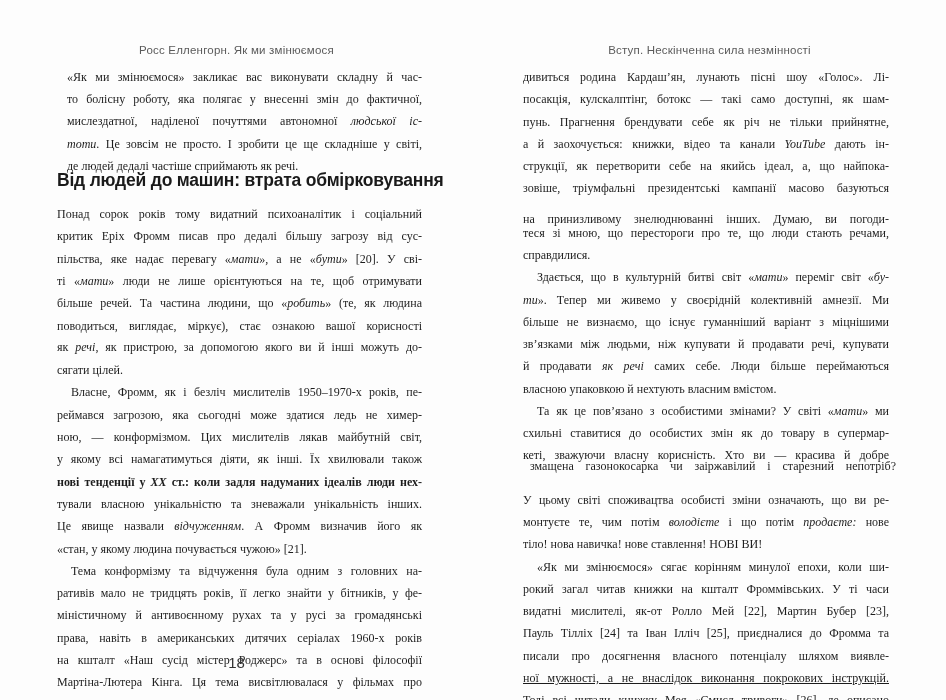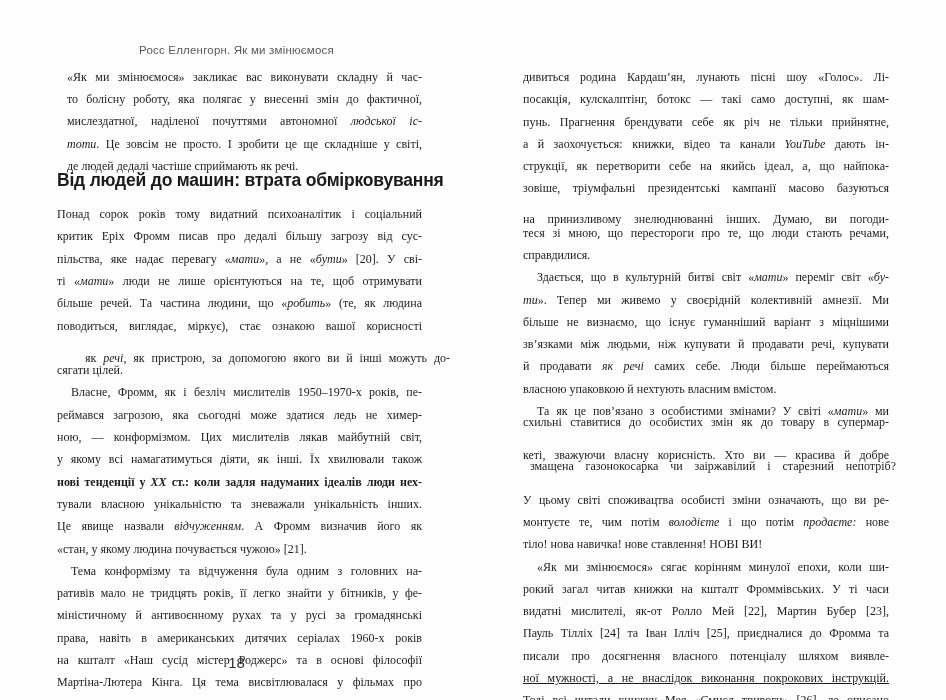--- a/index.html
+++ b/index.html
@@ -58,21 +58,21 @@
       <div class="line last" style="top: 88.8px; width: 355px;">де людей дедалі частіше сприймають як речі.</div>
     </div>
   <div class="heading" style="left:57px; top:170px;">Від людей до машин: втрата обмірковування</div>
   <div class="text-block" id="left-body" style="left:57px; top:203px; width:365px;">
       <div class="line" style="top: 0px; width: 365px;">Понад сорок років тому видатний психоаналітик і соціальний</div>
       <div class="line" style="top: 22.3px; width: 365px;">критик Еріх Фромм писав про дедалі більшу загрозу від сус-</div>
       <div class="line" style="top: 44.6px; width: 365px;">пільства, яке надає перевагу «<i>мати</i>», а не «<i>бути</i>» [20]. У сві-</div>
       <div class="line" style="top: 66.9px; width: 365px;">ті «<i>мати</i>» люди не лише орієнтуються на те, щоб отримувати</div>
       <div class="line" style="top: 89.2px; width: 365px;">більше речей. Та частина людини, що «<i>робить</i>» (те, як людина</div>
       <div class="line" style="top: 111.5px; width: 365px;">поводиться, виглядає, міркує), стає ознакою вашої корисності</div>
-      <div class="line" style="top: 144px; width: 365px; margin-left: 28px;">як <i>речі</i>, як пристрою, за допомогою якого ви й інші можуть до-</div>
+      <div class="line" style="top: 133px; width: 365px;">як <i>речі</i>, як пристрою, за допомогою якого ви й інші можуть до-</div>
       <div class="line last" style="top: 156.1px; width: 365px;">сягати цілей.</div>
       <div class="line indent" style="top: 178.4px; width: 365px;">Власне, Фромм, як і безліч мислителів 1950–1970-х років, пе-</div>
       <div class="line" style="top: 200.7px; width: 365px;">реймався загрозою, яка сьогодні може здатися ледь не химер-</div>
       <div class="line" style="top: 223px; width: 365px;">ною, — конформізмом. Цих мислителів лякав майбутній світ,</div>
       <div class="line" style="top: 245.3px; width: 365px;">у якому всі намагатимуться діяти, як інші. Їх хвилювали також</div>
       <div class="line" style="top: 267.6px; width: 365px; font-weight: bold;">нові тенденції у <i>XX</i> ст.: коли задля надуманих ідеалів люди нех-</div>
       <div class="line" style="top: 289.9px; width: 365px;">тували власною унікальністю та зневажали унікальність інших.</div>
       <div class="line" style="top: 312.2px; width: 365px;">Це явище назвали <i>відчуженням</i>. А Фромм визначив його як</div>
       <div class="line last" style="top: 334.5px; width: 365px;">«стан, у якому людина почувається чужою» [21].</div>
       <div class="line indent" style="top: 356.8px; width: 365px;">Тема конформізму та відчуження була одним з головних на-</div>
@@ -80,38 +80,39 @@
       <div class="line" style="top: 401.4px; width: 365px;">міністичному й антивоєнному рухах та у русі за громадянські</div>
       <div class="line" style="top: 423.7px; width: 365px;">права, навіть в американських дитячих серіалах 1960-х років</div>
       <div class="line" style="top: 446px; width: 365px;">на кшталт «Наш сусід містер Роджерс» та в основі філософії</div>
       <div class="line" style="top: 468.3px; width: 365px;">Мартіна-Лютера Кінга. Ця тема висвітлювалася у фільмах про</div>
       <div class="line" style="top: 490.6px; width: 365px;">одинаків і бунтівників, починаючи з «Дванадцяти розгніваних</div>
     </div>
   <div class="folio">18</div>
 </div>
 
 <div class="page page-right">
+  <div class="running-head">Вступ. Нескінченна сила незмінності</div>
   <div class="text-block" id="right-body" style="left:50px; top:66px; width:366px;">
       <div class="line" style="top: 0px; width: 366px;">дивиться родина Кардаш’ян, лунають пісні шоу «Голос». Лі-</div>
       <div class="line" style="top: 22.25px; width: 366px;">посакція, кулскалптінг, ботокс — такі само доступні, як шам-</div>
       <div class="line" style="top: 44.5px; width: 366px;">пунь. Прагнення брендувати себе як річ не тільки прийнятне,</div>
       <div class="line" style="top: 66.75px; width: 366px;">а й заохочується: книжки, відео та канали <i>YouTube</i> дають ін-</div>
       <div class="line" style="top: 89px; width: 366px;">струкції, як перетворити себе на якийсь ідеал, а, що найпока-</div>
       <div class="line" style="top: 111.25px; width: 366px;">зовіше, тріумфальні президентські кампанії масово базуються</div>
       <div class="line" style="top: 142px; width: 366px;">на принизливому знелюднюванні інших. Думаю, ви погоди-</div>
       <div class="line" style="top: 155.75px; width: 366px;">теся зі мною, що перестороги про те, що люди стають речами,</div>
       <div class="line last" style="top: 178px; width: 366px;">справдилися.</div>
       <div class="line indent" style="top: 200.25px; width: 366px;">Здається, що в культурній битві світ «<i>мати</i>» переміг світ «<i>бу-</i></div>
       <div class="line" style="top: 222.5px; width: 366px;"><i>ти</i>». Тепер ми живемо у своєрідній колективній амнезії. Ми</div>
       <div class="line" style="top: 244.75px; width: 366px;">більше не визнаємо, що існує гуманніший варіант з міцнішими</div>
       <div class="line" style="top: 267px; width: 366px;">зв’язками між людьми, ніж купувати й продавати речі, купувати</div>
       <div class="line" style="top: 289.25px; width: 366px;">й продавати <i>як речі</i> самих себе. Люди більше переймаються</div>
       <div class="line last" style="top: 311.5px; width: 366px;">власною упаковкою й нехтують власним вмістом.</div>
       <div class="line indent" style="top: 333.75px; width: 366px;">Та як це пов’язано з особистими змінами? У світі «<i>мати</i>» ми</div>
-      <div class="line" style="top: 345px; width: 366px;">схильні ставитися до особистих змін як до товару в супермар-</div>
+      <div class="line" style="top: 356px; width: 366px;">схильні ставитися до особистих змін як до товару в супермар-</div>
       <div class="line" style="top: 378.25px; width: 366px;">кеті, зважуючи власну корисність. Хто ви — красива й добре</div>
       <div class="line" style="top: 389px; width: 366px; margin-left: 7px;">змащена газонокосарка чи заіржавілий і старезний непотріб?</div>
       <div class="line" style="top: 422.75px; width: 366px;">У цьому світі споживацтва особисті зміни означають, що ви ре-</div>
       <div class="line" style="top: 445px; width: 366px;">монтуєте те, чим потім <i>володієте</i> і що потім <i>продаєте:</i> нове</div>
       <div class="line last" style="top: 467.25px; width: 366px;">тіло! нова навичка! нове ставлення! НОВІ ВИ!</div>
       <div class="line indent" style="top: 489.5px; width: 366px;">«Як ми змінюємося» сягає корінням минулої епохи, коли ши-</div>
       <div class="line" style="top: 511.75px; width: 366px;">рокий загал читав книжки на кшталт Фроммівських. У ті часи</div>
       <div class="line" style="top: 534px; width: 366px;">видатні мислителі, як-от Ролло Мей [22], Мартин Бубер [23],</div>
       <div class="line" style="top: 556.25px; width: 366px;">Пауль Тілліх [24] та Іван Ілліч [25], приєдналися до Фромма та</div>
       <div class="line" style="top: 578.5px; width: 366px;">писали про досягнення власного потенціалу шляхом виявле-</div>

